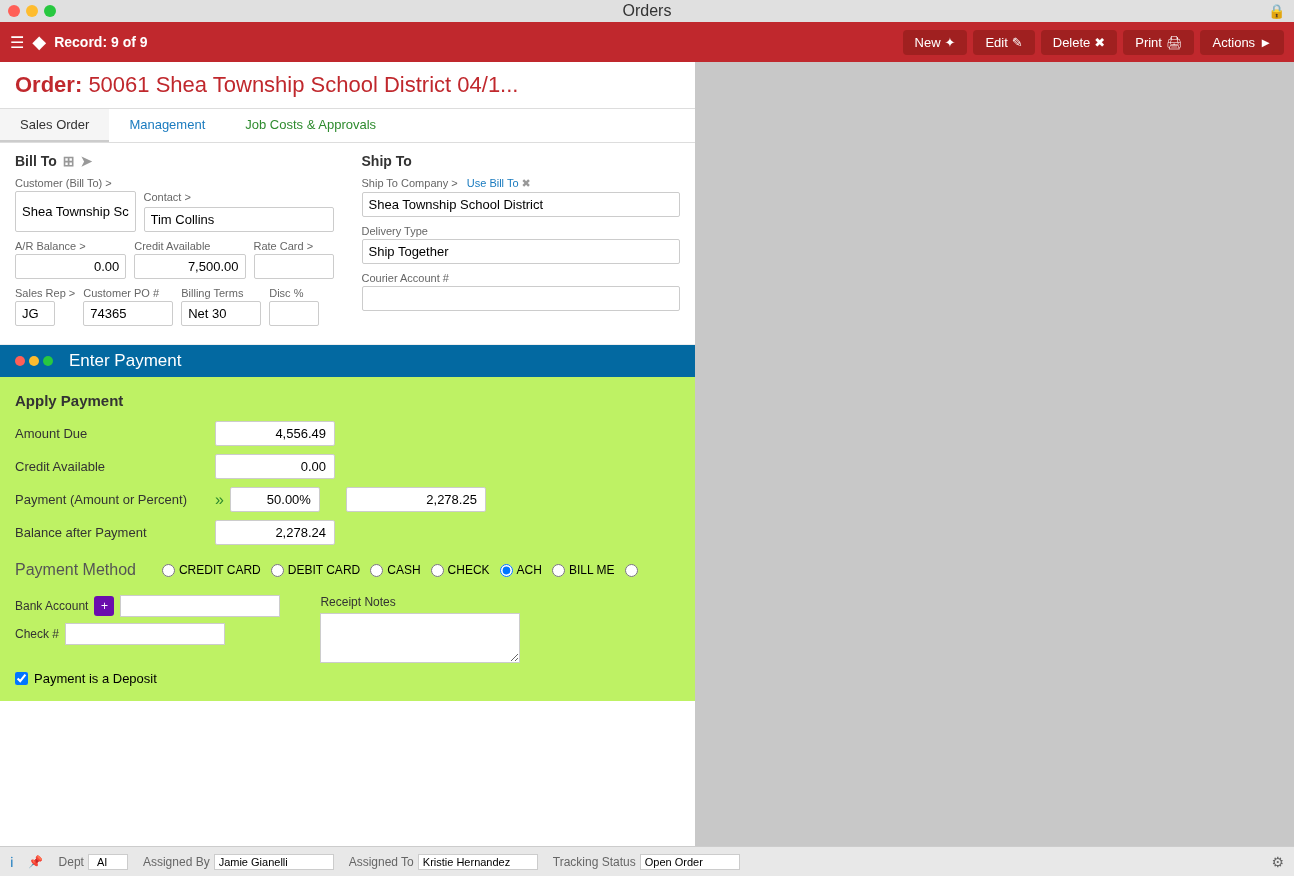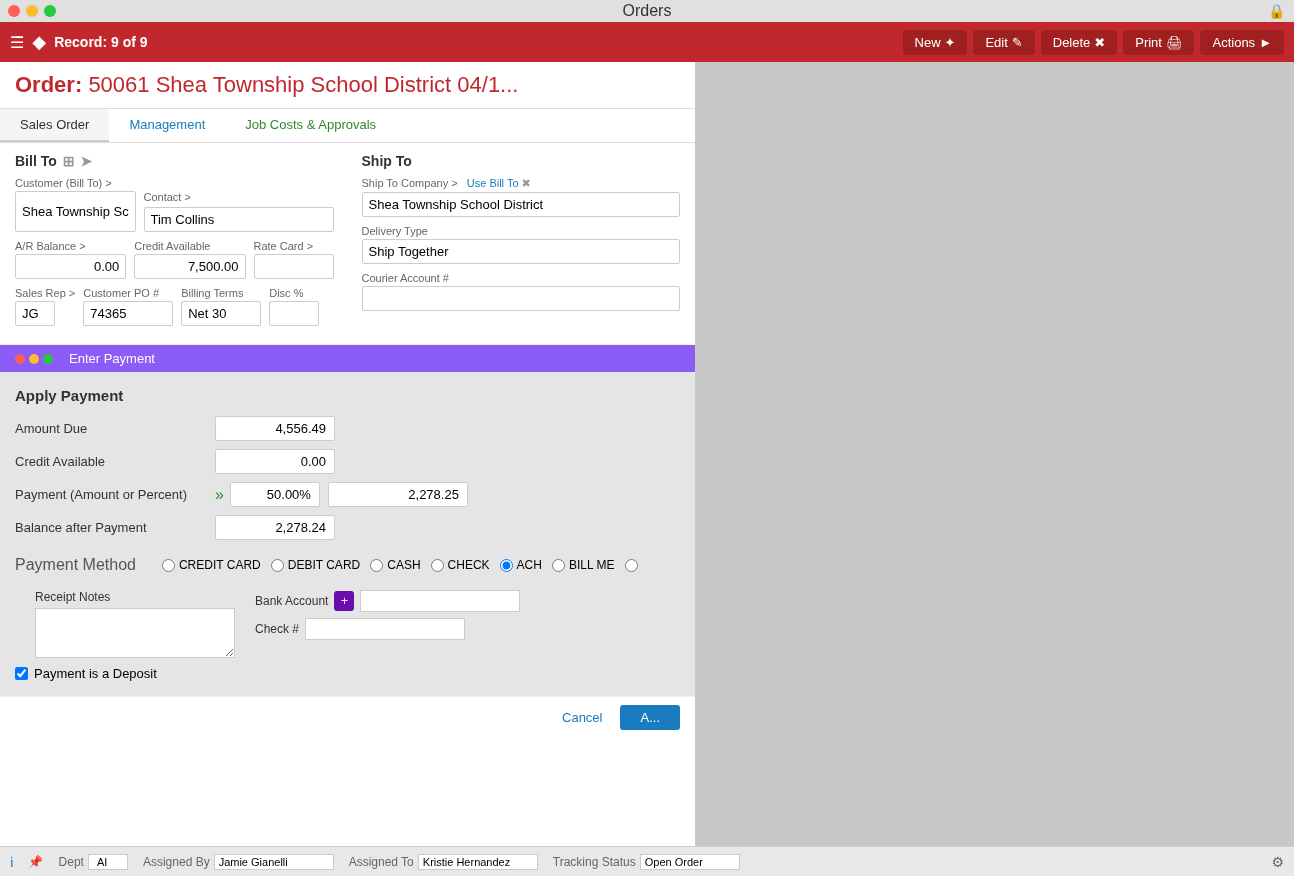--- a/index.html
+++ b/index.html
@@ -116,37 +116,37 @@
       background: #fff;
       width: 100%;
       margin-bottom: 4px;
     }
     .fields-row { display: flex; gap: 8px; margin-bottom: 4px; }
     .field-small { flex: 0 0 80px; }
     .field-med { flex: 0 0 120px; }
 
     
     .payment-section-header {
-      background: #8b5cf6;
+      background: #0369a1;
       color: white;
       padding: 6px 15px;
-      font-size: 13px;
+      font-size: 17px;
       display: flex;
       align-items: center;
       gap: 8px;
     }
     .window-controls-small { display: flex; gap: 4px; margin-right: 8px; }
     .wbtn { width: 10px; height: 10px; border-radius: 50%; }
     .wbtn-r { background: #ff5f57; }
     .wbtn-y { background: #febc2e; }
     .wbtn-g { background: #28c840; }
 
     .apply-payment {
       padding: 15px;
-      background: #e5e5e5;
+      background: #bef264;
     }
     .apply-title { font-size: 15px; font-weight: 600; color: #333; margin-bottom: 12px; }
 
     .payment-row {
       display: flex;
       align-items: center;
       margin-bottom: 8px;
     }
     .payment-label { width: 200px; font-size: 13px; color: #333; }
     .payment-field {
@@ -398,21 +398,21 @@
         <span class="payment-label">Amount Due</span>
         <input class="payment-field" value="4,556.49" readonly="" style="">
       </div>
       <div class="payment-row">
         <span class="payment-label">Credit Available</span>
         <input class="payment-field" value="0.00" readonly="" style="">
       </div>
       <div class="payment-row">
         <span class="payment-label">Payment (Amount or Percent)</span>
         <span class="green-arrows">»</span>
-        <input class="payment-field" value="50.00%" style="width: 90px; margin-right: 8px;">
+        <input class="payment-field" value="50.00%" style="width: 90px; margin-right: 26px;">
         <input class="payment-field-wide" value="2,278.25" style="">
       </div>
       <div class="payment-row">
         <span class="payment-label">Balance after Payment</span>
         <input class="payment-field" value="2,278.24" readonly="" style="">
       </div>
 
       <div class="payment-method-row">
         <span class="payment-method-label">Payment Method</span>
         <label class="radio-group">
@@ -439,47 +439,43 @@
           <input type="radio" name="payment_method" style="">
           <span>BILL ME</span>
         </label>
         <label class="radio-group">
           <input type="radio" name="payment_method" style="">
           <span></span>
         </label>
       </div>
 
       <div class="bank-row">
-        <div style="display:flex;flex-direction:column;gap:4px;margin-left:20px;">
-          <span class="receipt-notes">Receipt Notes</span>
-          <textarea class="receipt-area" style=""></textarea>
-        </div>
         <div style="display:flex;flex-direction:column;gap:6px;">
           <div class="bank-col">
             <span class="bank-label">Bank Account</span>
             <button class="bank-add-btn">+</button>
             <input class="bank-input" style="">
           </div>
           <div class="check-row">
             <span class="bank-label">Check #</span>
             <input class="bank-input" style="width: 160px;">
           </div>
         </div>
+        <div style="display:flex;flex-direction:column;gap:4px;margin-left:20px;">
+          <span class="receipt-notes">Receipt Notes</span>
+          <textarea class="receipt-area" style=""></textarea>
+        </div>
       </div>
 
       <div class="deposit-row">
         <input type="checkbox" checked="" style="">
         <span>Payment is a Deposit</span>
       </div>
     </div>
 
-    <div class="footer-btns">
-      <button class="btn-cancel">Cancel</button>
-      <button class="btn-apply">A...</button>
-    </div>
   </div>
 
   <div style="flex:1;background:#c8c8c8;position:relative;">
 
     
     
 
   </div>
 
 </div>

